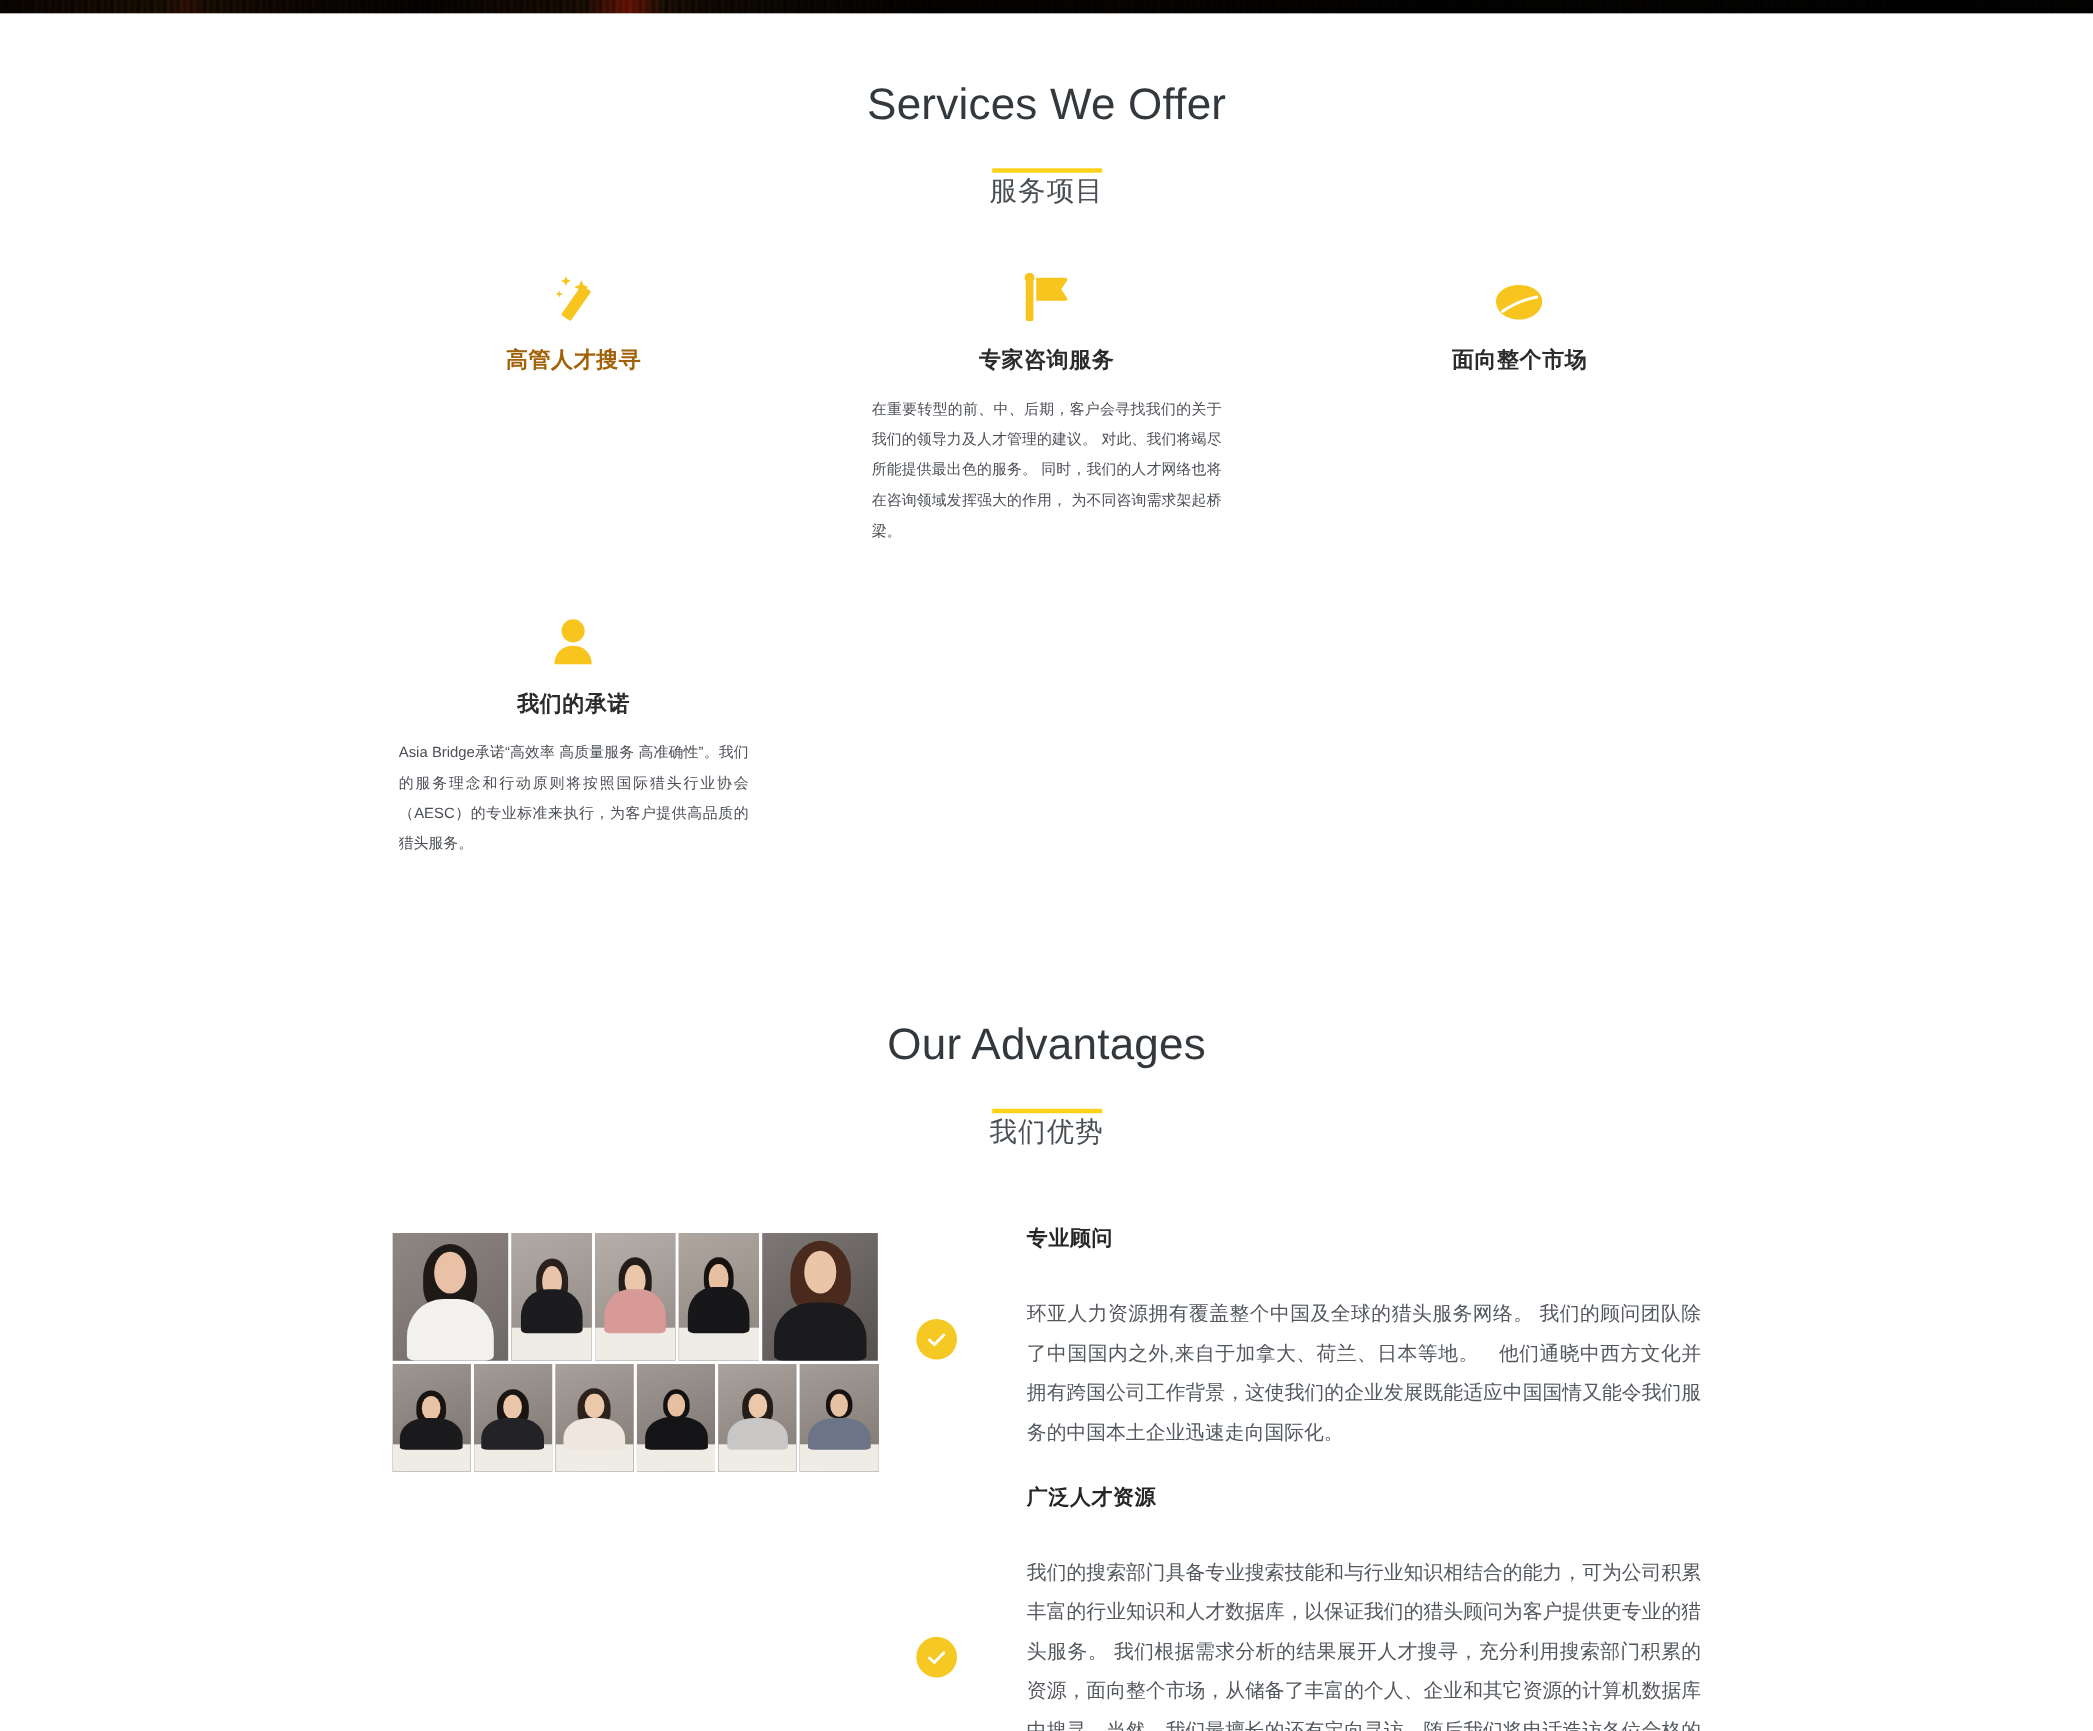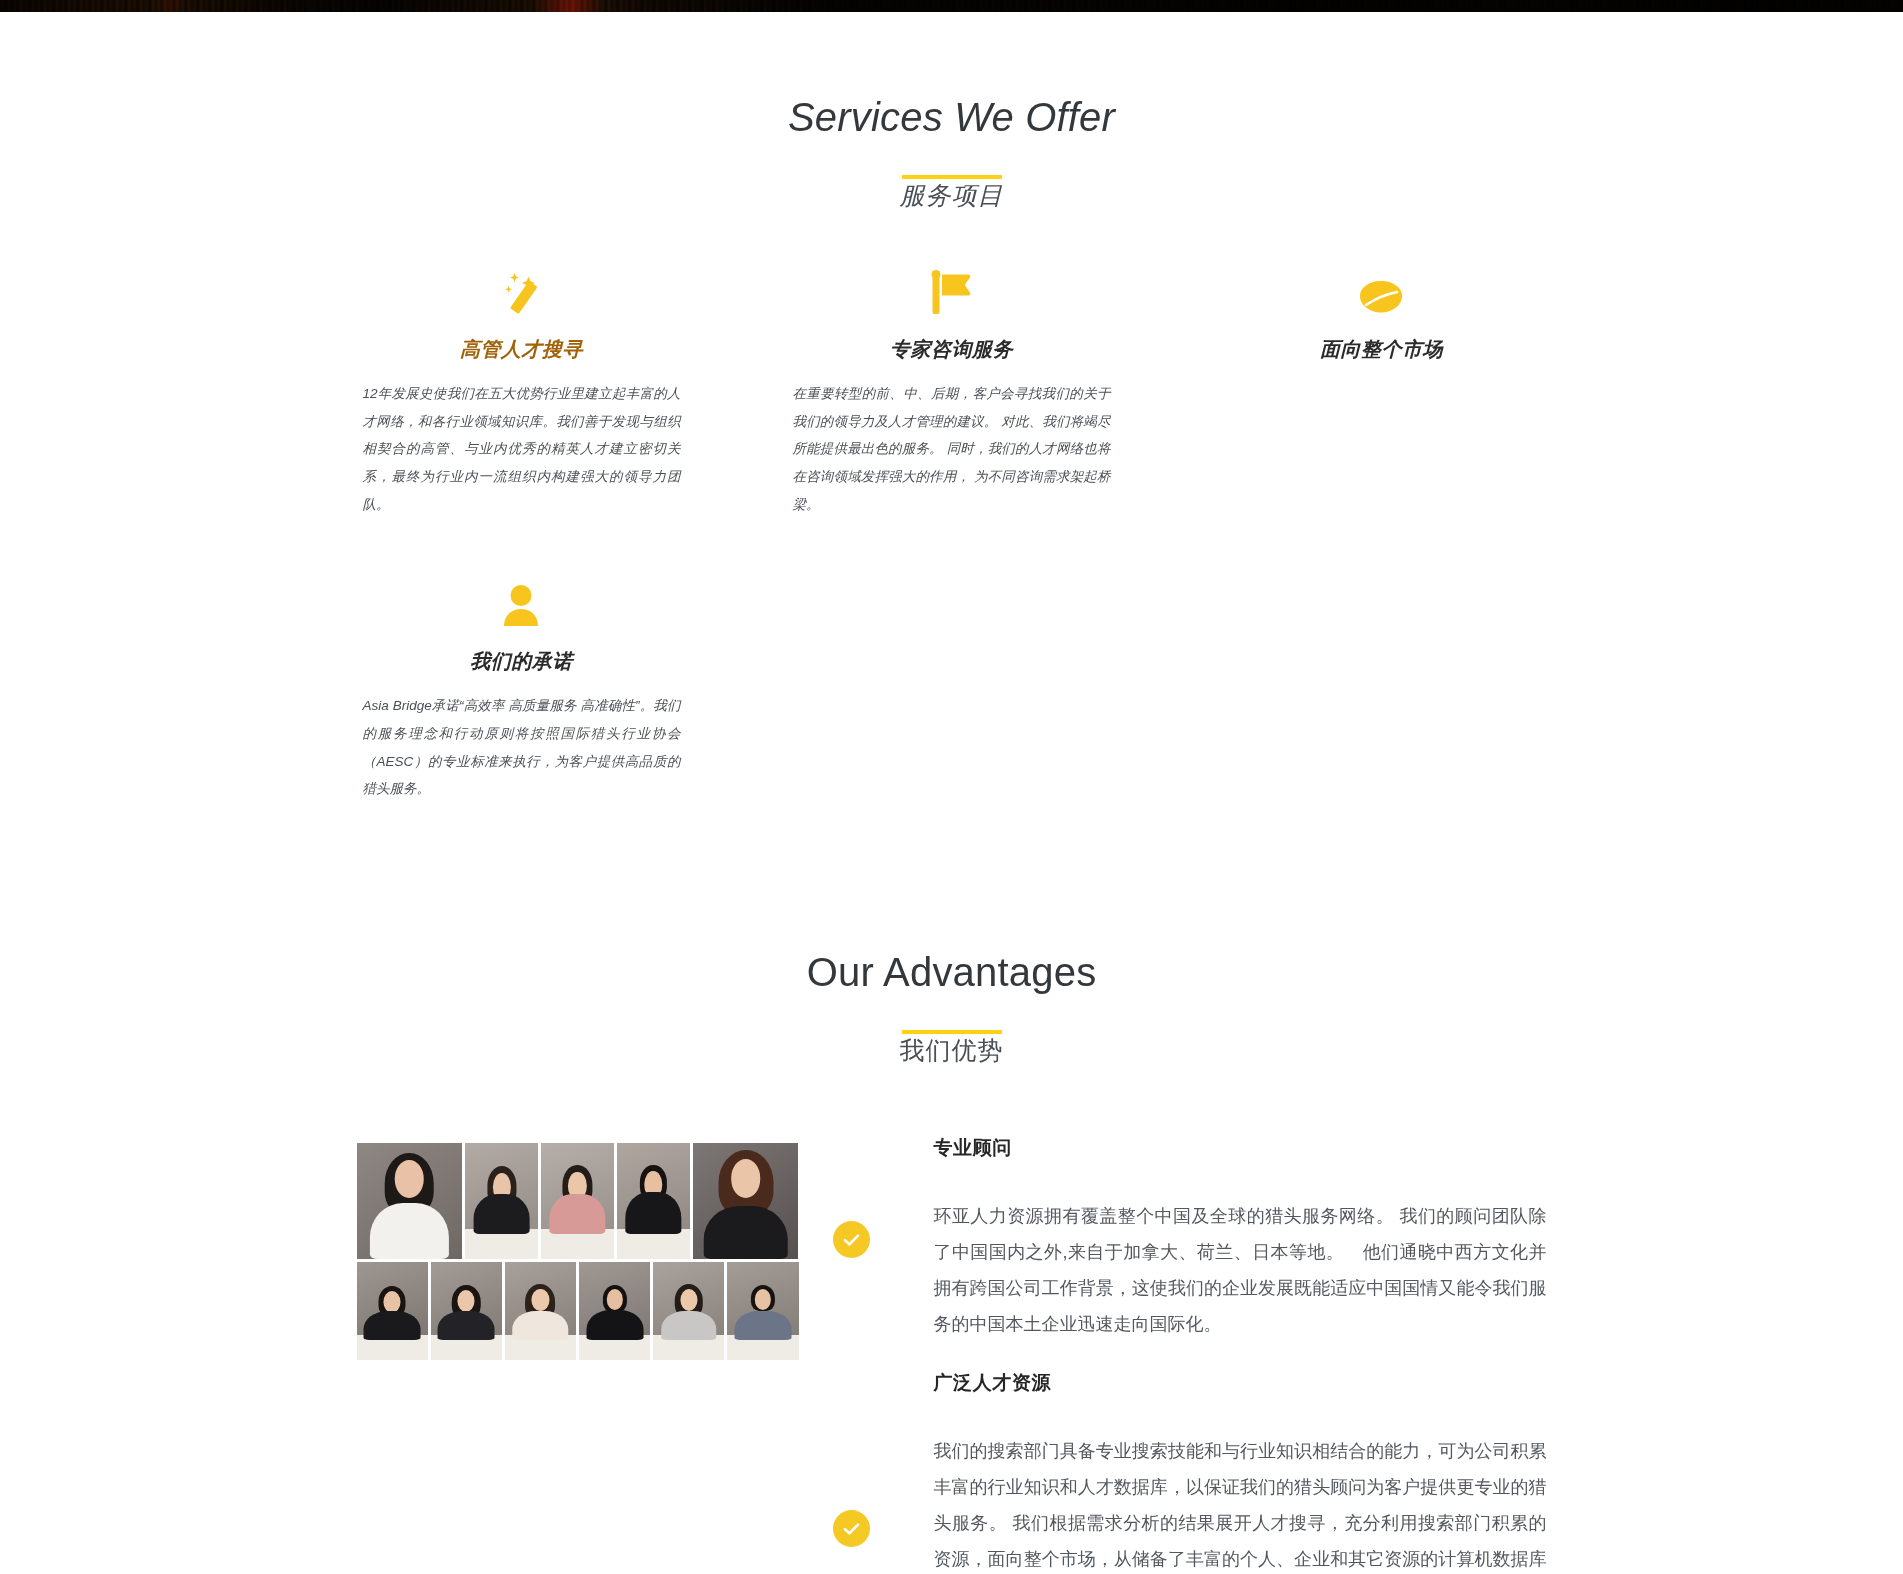--- a/index.html
+++ b/index.html
@@ -149,41 +149,40 @@
     text-align: justify;
     text-justify: inter-ideograph;
     margin-top: 37px;
   }
 </style>
 </head>
 <body>
 
 <div class="top-banner"></div>
 
-<section style="padding-top:80px;font-style:italic;">
+<section style="padding-top:58px;">
 
   <div class="section-head">
     <h2 class="en-title">Services We Offer</h2>
     <div class="rule"></div>
     <h3 class="cn-title">服务项目</h3>
   </div>
 
   <div class="services-wrap">
 
     <div class="svc-card">
       <div class="svc-icon">
         <svg width="46" height="44" viewBox="0 0 46 44" fill="#f7c51e" aria-hidden="true">
           <rect x="20.5" y="11" width="10.5" height="33" rx="1.6" transform="rotate(35 25.7 27.5)"></rect>
           <path d="M30.5 6.5 l1.9 4.6 4.6 1.9 -4.6 1.9 -1.9 4.6 -1.9-4.6 -4.6-1.9 4.6-1.9z"></path>
           <path d="M16.5 3 l1.3 3.2 3.2 1.3 -3.2 1.3 -1.3 3.2 -1.3-3.2 -3.2-1.3 3.2-1.3z"></path>
           <path d="M10.5 16 l.95 2.3 2.3.95 -2.3.95 -.95 2.3 -.95-2.3 -2.3-.95 2.3-.95z"></path>
         </svg>
       </div>
       <div class="svc-title accent">高管人才搜寻</div>
-      <p class="svc-body">12年发展史使我们在五大优势行业里建立起丰富的人才网络，和各行业领域知识库。我们善于发现与组织相契合的高管、与业内优秀的精英人才建立密切关系，最终为行业内一流组织内构建强大的领导力团队。</p>
     </div>
 
 
 
     <div class="svc-card">
       <div class="svc-icon">
         <svg width="42" height="44" viewBox="0 0 42 44" fill="#f7c51e" aria-hidden="true">
           <circle cx="6" cy="4.5" r="4.5"></circle>
           <rect x="2.5" y="4" width="7" height="40" rx="2"></rect>
           <path d="M12 4.5 H38.5 C40 4.5 40.8 6 40 7.2 L34.8 15 L40 22.8 C40.8 24 40 25.5 38.5 25.5 H12 Z"></path>

